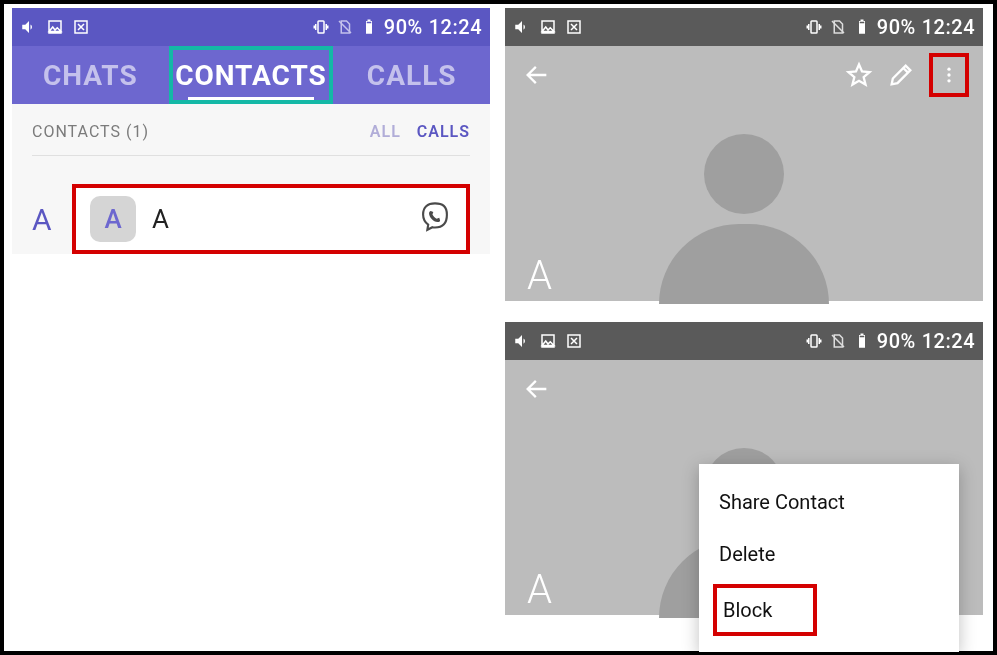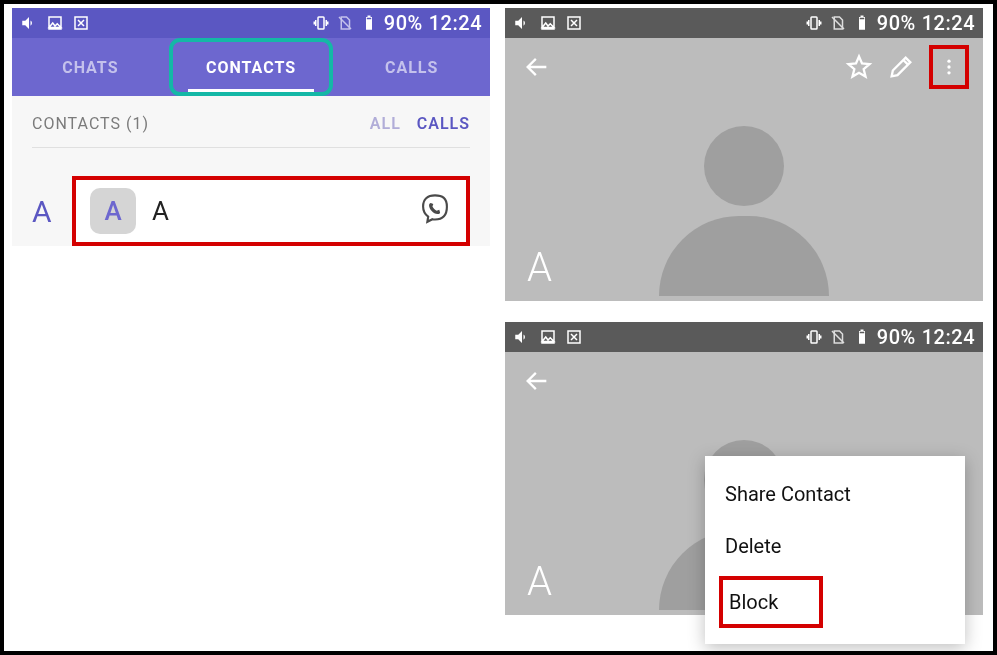--- a/index.html
+++ b/index.html
@@ -13,43 +13,42 @@
   .panel {
     position: absolute;
     background: #fff;
   }
   .panel-left  { left: 8px;  top: 4px;  width: 478px; height: 293px; }
   .panel-tr    { left: 501px; top: 4px;  width: 478px; height: 293px; background:#bcbcbc; }
   .panel-br    { left: 501px; top: 318px; width: 478px; height: 293px; background:#bcbcbc; }
 
   
   .statusbar {
-    height: 30px;
+    height: 38px;
     display: flex; align-items: center;
     color: #fff; font-size: 18px; font-weight: 500;
     padding: 0 8px;
   }
   .sb-purple { background: #5b57c2; }
   .sb-dark   { background: #5a5a5a; }
   .sb-left { display:flex; gap:8px; align-items:center; }
   .sb-right{ display:flex; gap:6px; align-items:center; margin-left:auto; }
   .sb-ico { width:18px; height:18px; display:inline-flex; align-items:center; justify-content:center; }
   .sb-ico svg { width:100%; height:100%; fill:#fff; }
   .statusbar .txt { font-size:20px; letter-spacing:0.5px; }
 
   
   .tabbar {
     height: 58px; background:#6d67cf;
     display:flex;
   }
   .tab {
     flex:1; display:flex; align-items:center; justify-content:center;
-    color:#c4c1ec; font-weight:700; font-size:16px; letter-spacing:1px;
+    color:#c4c1ec; font-weight:700; font-size:28px; letter-spacing:1px;
     position:relative;
-    border-radius:11px;
   }
   .tab.active { color:#fff; }
   .tab.active::after{
     content:""; position:absolute; left:10%; right:10%; bottom:0;
     height:3px; background:#fff;
   }
   .tab-highlight{ border:4px solid #14b8a6; height:58px; box-sizing:border-box; }
 
   
   .list-area{ background:#f7f7f7; padding:12px 20px 0 20px; }
@@ -104,21 +103,21 @@
   }
   .silhouette .head{ width:80px; height:80px; background:#9f9f9f; border-radius:50%; margin:0 auto; }
   .silhouette .shoulders{ width:170px; height:80px; background:#9f9f9f; border-radius:85px 85px 0 0; margin-top:10px; }
   .corner-letter{
     position:absolute; left:22px; bottom:10px;
     color:#fff; font-size:40px; font-weight:300;
   }
 
   
   .popup{
-    position:absolute; right:18px; top:46px;
+    position:absolute; right:24px; top:46px;
     width:260px; background:#fff;
     box-shadow:0 4px 16px rgba(0,0,0,0.25);
     padding:12px 0;
   }
   .popup-item{
     padding:14px 20px; font-size:20px; color:#111;
   }
   .popup-item.highlight{
     border:4px solid #d40000;
     margin:4px 14px; padding:10px 6px;

